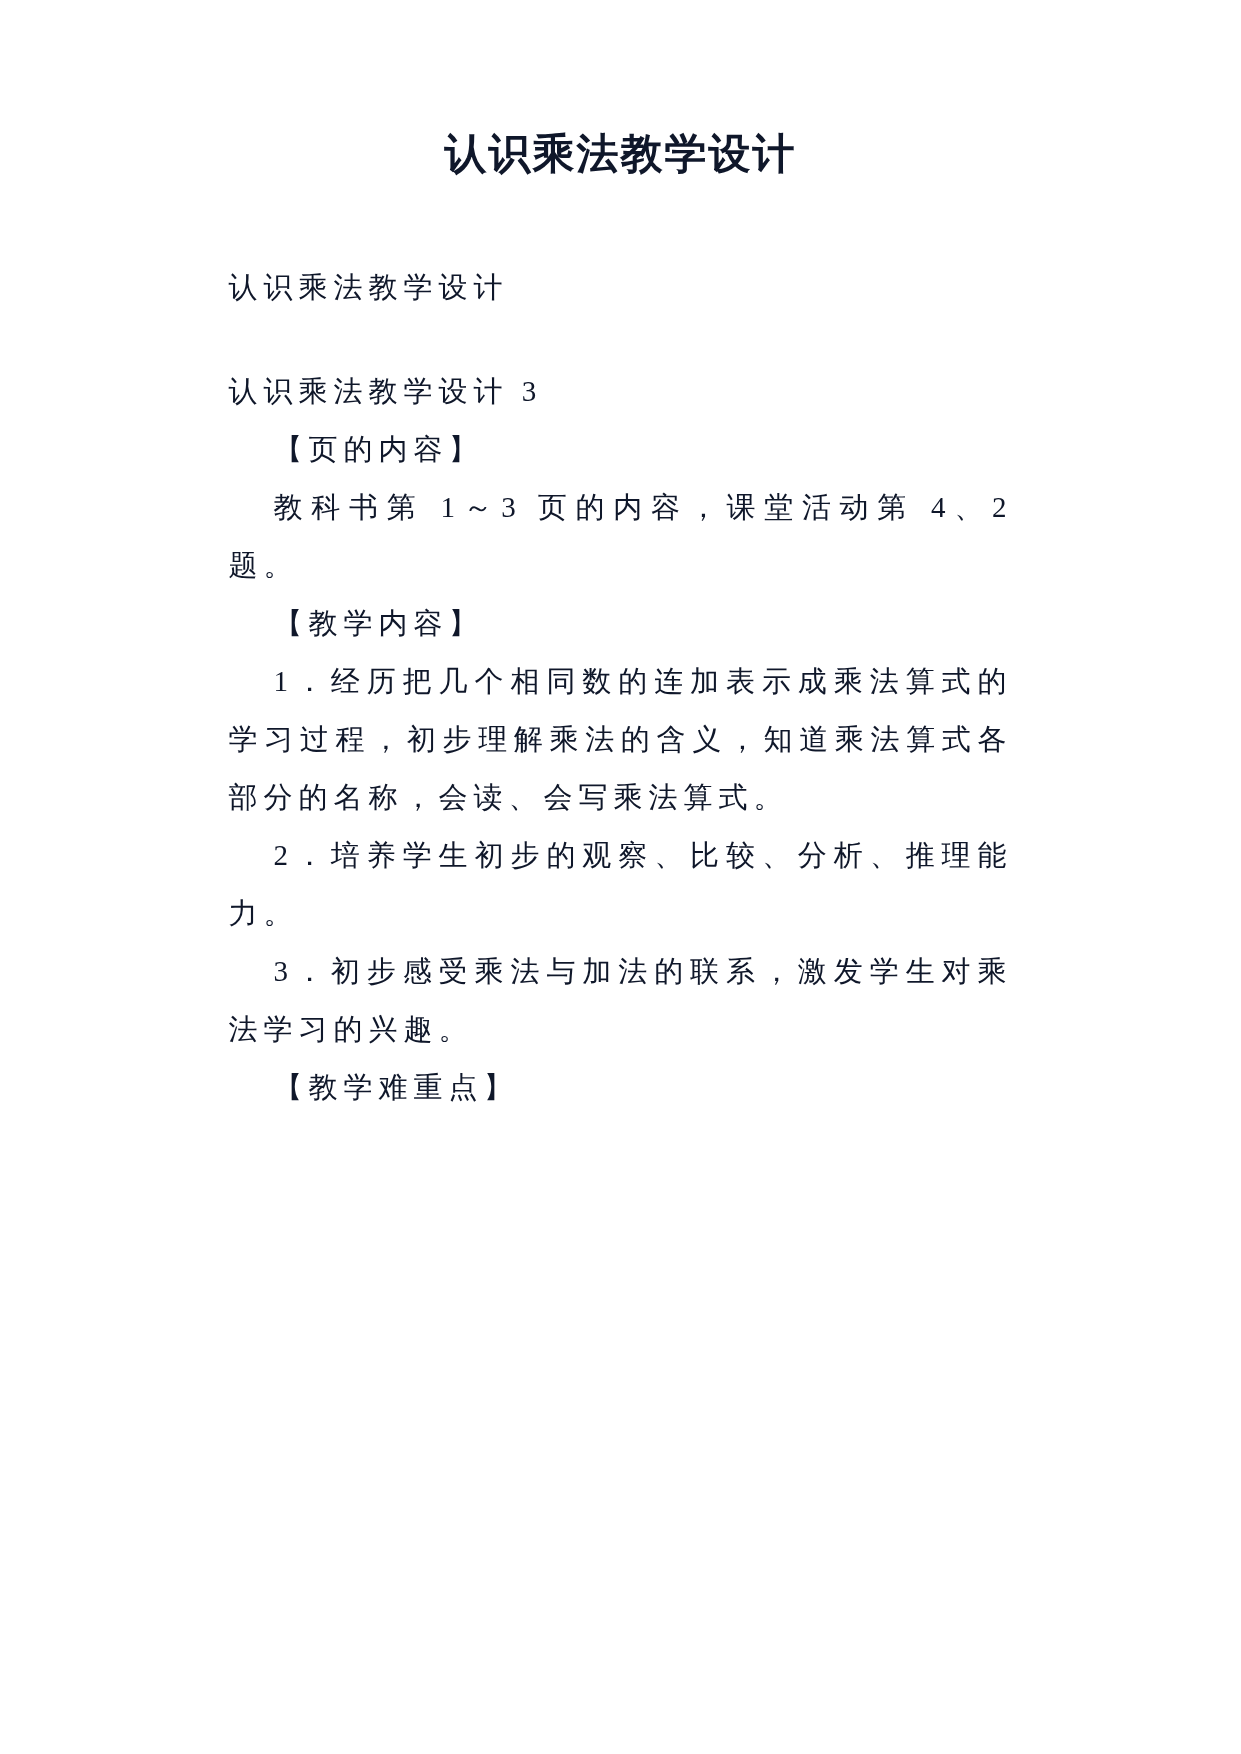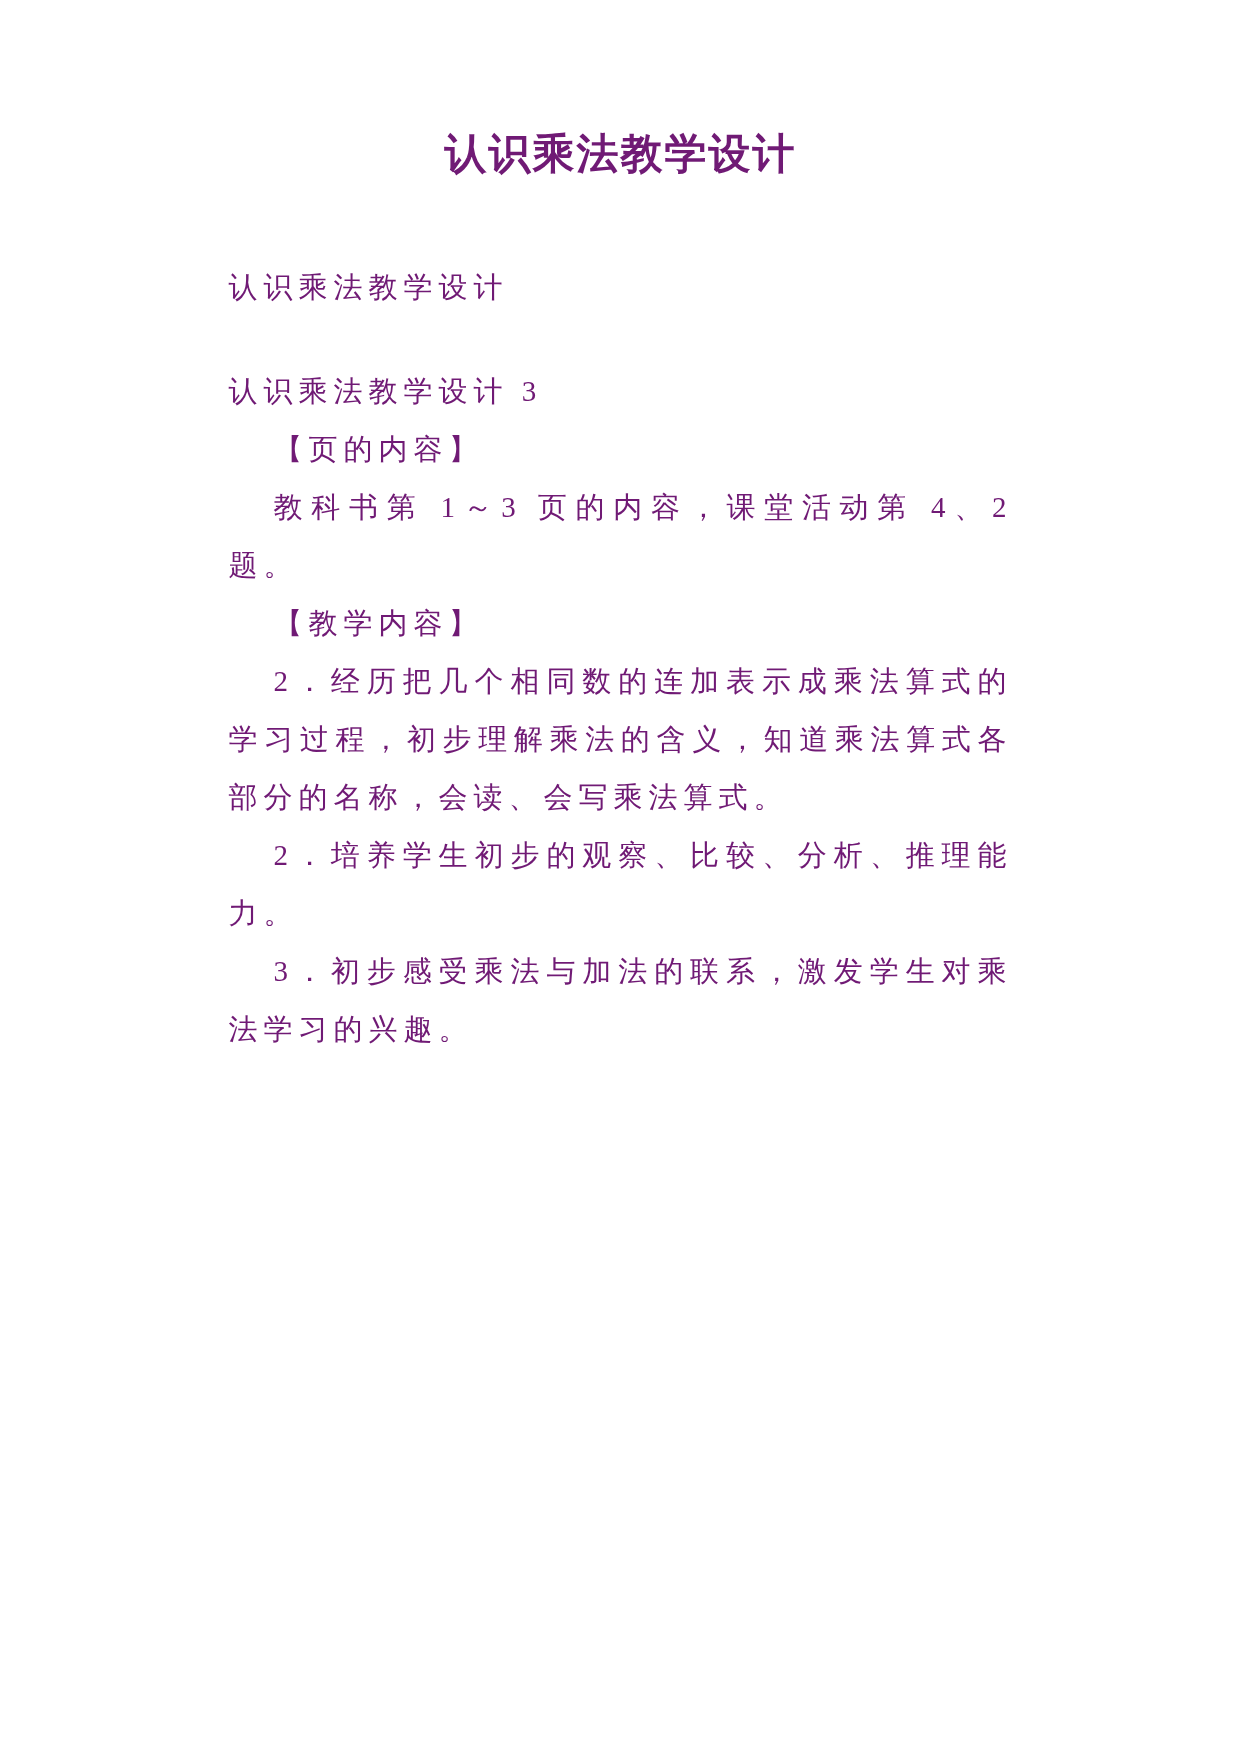--- a/index.html
+++ b/index.html
@@ -6,21 +6,21 @@
     margin: 0;
     padding: 0;
     background: #ffffff;
   }
   .page {
     position: relative;
     width: 1128px;
     height: 1754px;
     margin: 0 auto;
     background: #ffffff;
-    color: #701a75;
+    color: #0f172a;
     box-sizing: border-box;
     padding: 122px 172px 0 172px;
     overflow: hidden;
     font-family: "Liberation Serif", "DejaVu Serif", serif;
   }
   .doc-title {
     margin: 0 0 72px 0;
     font-size: 42px;
     line-height: 64px;
     font-weight: bold;
@@ -56,21 +56,22 @@
 
 
   <p class="para">认识乘法教学设计 3</p>
 
   <p class="para indent">【页的内容】</p>
 
   <p class="para indent">教科书第 1～3 页的内容，课堂活动第 4、2 题。</p>
 
   <p class="para indent">【教学内容】</p>
 
-  <p class="para indent">2．经历把几个相同数的连加表示成乘法算式的学习过程，初步理解乘法的含义，知道乘法算式各部分的名称，会读、会写乘法算式。</p>
+  <p class="para indent">1．经历把几个相同数的连加表示成乘法算式的学习过程，初步理解乘法的含义，知道乘法算式各部分的名称，会读、会写乘法算式。</p>
 
   <p class="para indent">2．培养学生初步的观察、比较、分析、推理能力。</p>
 
   <p class="para indent">3．初步感受乘法与加法的联系，激发学生对乘法学习的兴趣。</p>
 
+  <p class="para indent">【教学难重点】</p>
 
 
 </div>
 
 </body></html>

